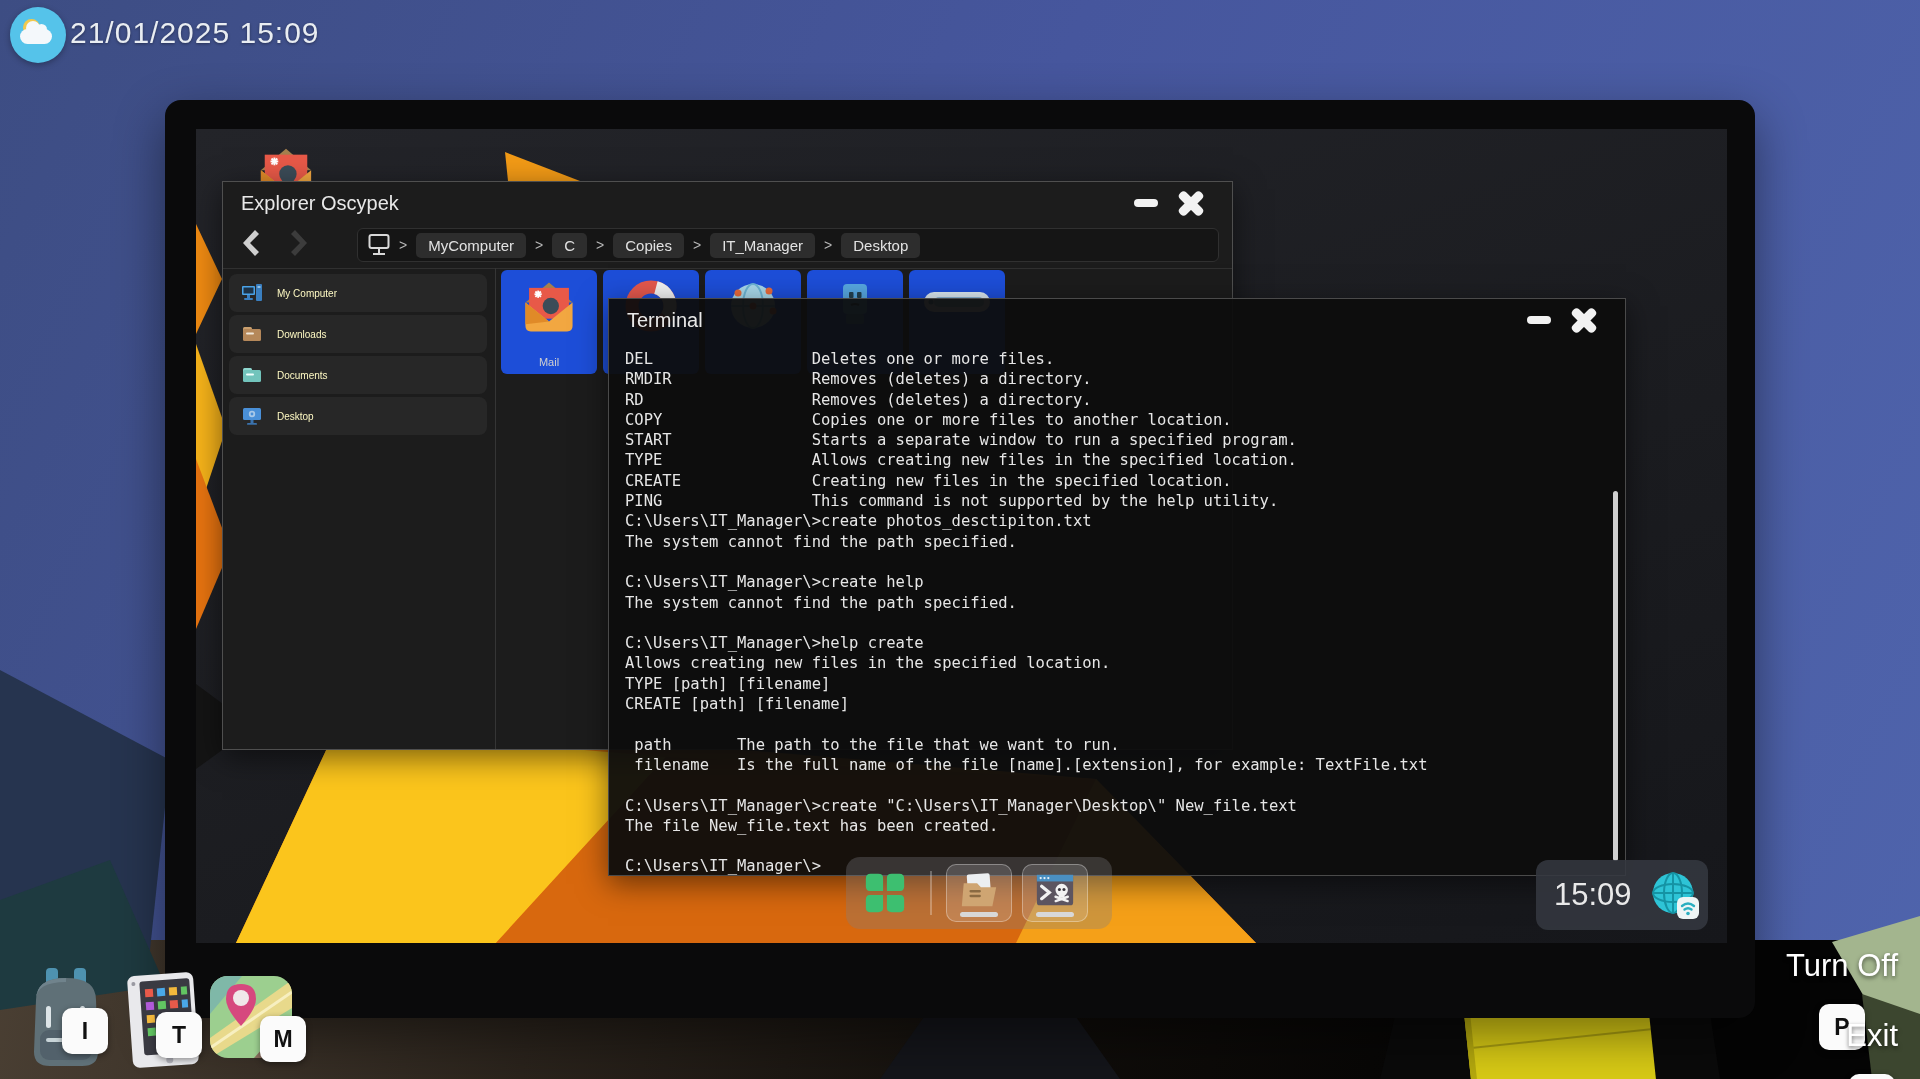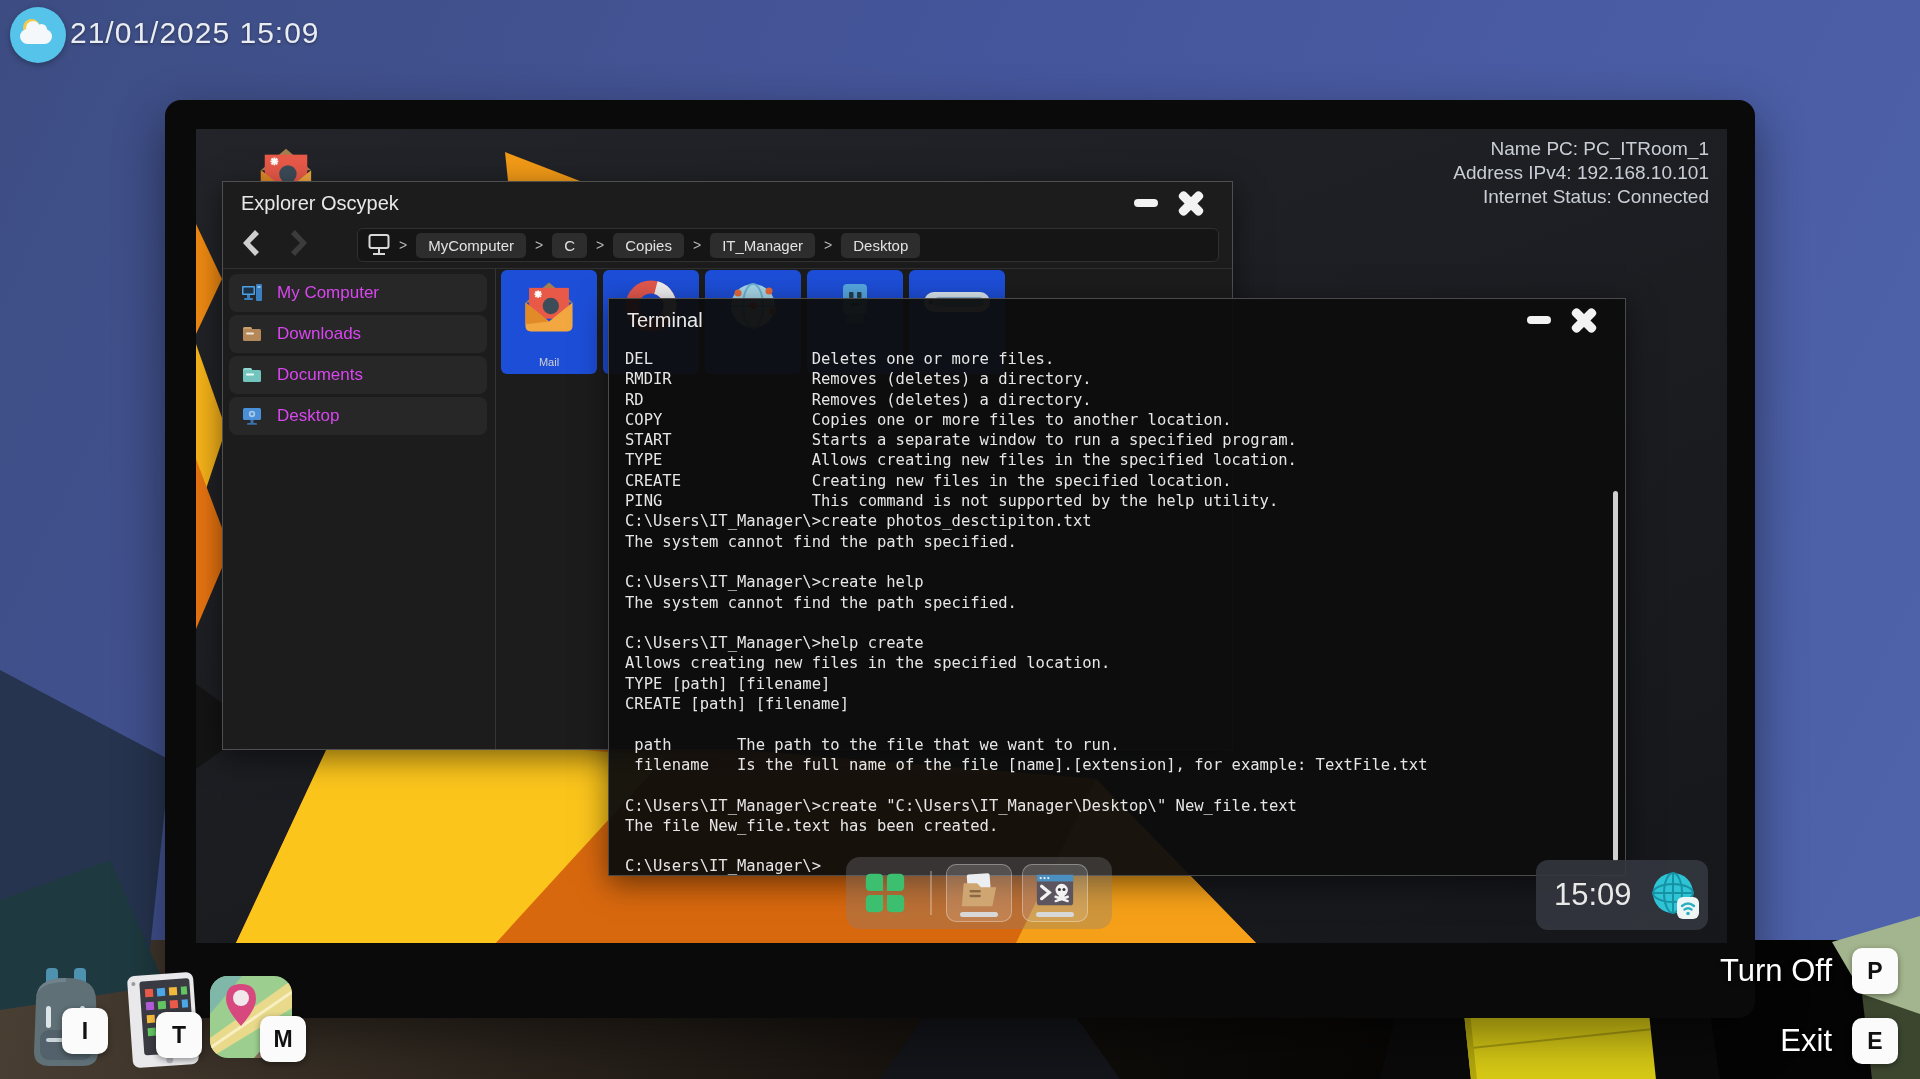--- a/index.html
+++ b/index.html
@@ -48,21 +48,21 @@
   
   #explorer{left:26px;top:52px;width:1009px;height:567px;z-index:2;background:#1c1c1c;}
   #nav-row{position:absolute;left:0;top:44px;width:100%;height:40px;}
   .nav-arrow{position:absolute;top:2px;width:34px;height:34px;cursor:pointer;}
   #crumb-bar{position:absolute;left:134px;top:2px;width:862px;height:34px;background:#151515;border:1px solid #303030;border-radius:6px;display:flex;align-items:center;padding:0 10px;box-sizing:border-box;gap:9px;}
   .crumb-chip{background:#2d2d2d;border-radius:5px;padding:4px 12px;color:#e2e2e2;font-size:15px;cursor:pointer;white-space:nowrap;}
   .crumb-sep{color:#b8b8b8;font-size:14px;}
   #hline{position:absolute;left:0;top:86px;width:100%;height:1px;background:#303030;}
   #vline{position:absolute;left:272px;top:86px;bottom:0;width:1px;background:#353535;}
   .side-item{position:absolute;left:6px;width:258px;height:38px;background:#272727;border-radius:8px;display:flex;align-items:center;padding-left:12px;gap:14px;box-sizing:border-box;cursor:pointer;}
-  .side-label{color:#d946ef;font-size:17px;}
+  .side-label{color:#fef9c3;font-size:10px;}
   .tile{position:absolute;top:88px;width:96px;height:104px;background:#1d4ed8;border-radius:6px;cursor:pointer;}
   .tile svg{position:absolute;left:50%;top:8px;transform:translateX(-50%);}
   .tile-label{position:absolute;left:0;right:0;bottom:6px;text-align:center;color:#cfcfcf;font-size:11px;}
 
   
   #terminal{left:412px;top:169px;width:1016px;height:576px;z-index:3;background:rgba(13,13,13,.95);border:1px solid #4a4a4a;}
   #term-pre{position:absolute;left:16px;top:50px;margin:0;color:#e6e6e6;font-family:"DejaVu Sans Mono",monospace;font-size:15.5px;line-height:20.3px;white-space:pre;}
   #term-scroll{position:absolute;right:7px;top:192px;width:5px;height:370px;background:#cfcfcf;border-radius:3px;cursor:pointer;}
 
   
@@ -81,21 +81,21 @@
   
   #hud-date{left:70px;top:16px;color:#e9edf2;font-size:30px;letter-spacing:1px;text-shadow:0 1px 3px rgba(0,0,0,.4);}
   #weather{left:10px;top:7px;width:56px;height:56px;border-radius:50%;background:#55c3ea;box-shadow:0 2px 6px rgba(0,0,0,.3);}
   #weather .sun{position:absolute;left:13px;top:12px;width:17px;height:17px;border-radius:50%;background:#f2c94c;}
   #weather .cloud{position:absolute;left:10px;top:22px;width:32px;height:15px;border-radius:10px;background:#f4f8fb;}
   #weather .cloud:before{content:"";position:absolute;left:6px;top:-8px;width:14px;height:14px;border-radius:50%;background:#f4f8fb;}
   #weather .cloud:after{content:"";position:absolute;left:16px;top:-5px;width:11px;height:11px;border-radius:50%;background:#f4f8fb;}
 
   .keycap{width:46px;height:46px;background:#fbfbfb;border-radius:10px;box-shadow:0 2px 6px rgba(0,0,0,.4);display:flex;align-items:center;justify-content:center;color:#111;font-size:23px;font-weight:bold;}
   .inv-badge{position:absolute;}
-  .action-row{position:absolute;right:22px;display:flex;align-items:center;gap:20px;z-index:6;cursor:pointer;}
+  .action-row{position:absolute;right:22px;display:flex;align-items:center;gap:20px;z-index:6;cursor:pointer;flex-direction:column;}
   .action-label{color:#fff;font-size:31px;text-shadow:0 2px 4px rgba(0,0,0,.55);}
   .inv-item{position:absolute;cursor:pointer;z-index:6;}
 </style>
 </head>
 <body>
 
 <div id="stage">
 
   <div class="abs" id="desk"></div>
   <div class="abs scene-poly" id="left-shadow1"></div>
@@ -129,25 +129,20 @@
             <line x1="20" y1="13" x2="20" y2="21"></line>
             <line x1="16" y1="17" x2="24" y2="17"></line>
             <line x1="17" y1="14" x2="23" y2="20"></line>
             <line x1="23" y1="14" x2="17" y2="20"></line>
           </g>
         <path d="M6 26 L32 47 L58 26 L58 52 Q58 58 52 58 L12 58 Q6 58 6 52 Z" fill="#f2a741"></path>
         <path d="M6 26 L32 47 L6 50 Z" fill="#e08a28"></path>
       </svg>
     </div>
 
-    <div class="abs" id="pc-info">
-      <div>Name PC: PC_ITRoom_1</div>
-      <div>Address IPv4: 192.168.10.101</div>
-      <div>Internet Status: Connected</div>
-    </div>
 
     <div class="window" id="explorer">
       <div class="titlebar">
         <div class="win-title">Explorer Oscypek</div>
         <div class="btn-min" style="right:74px;"></div>
         <div class="btn-close" style="right:24px;">
             <div class="b1"></div>
             <div class="b2"></div>
           </div>
       </div>

